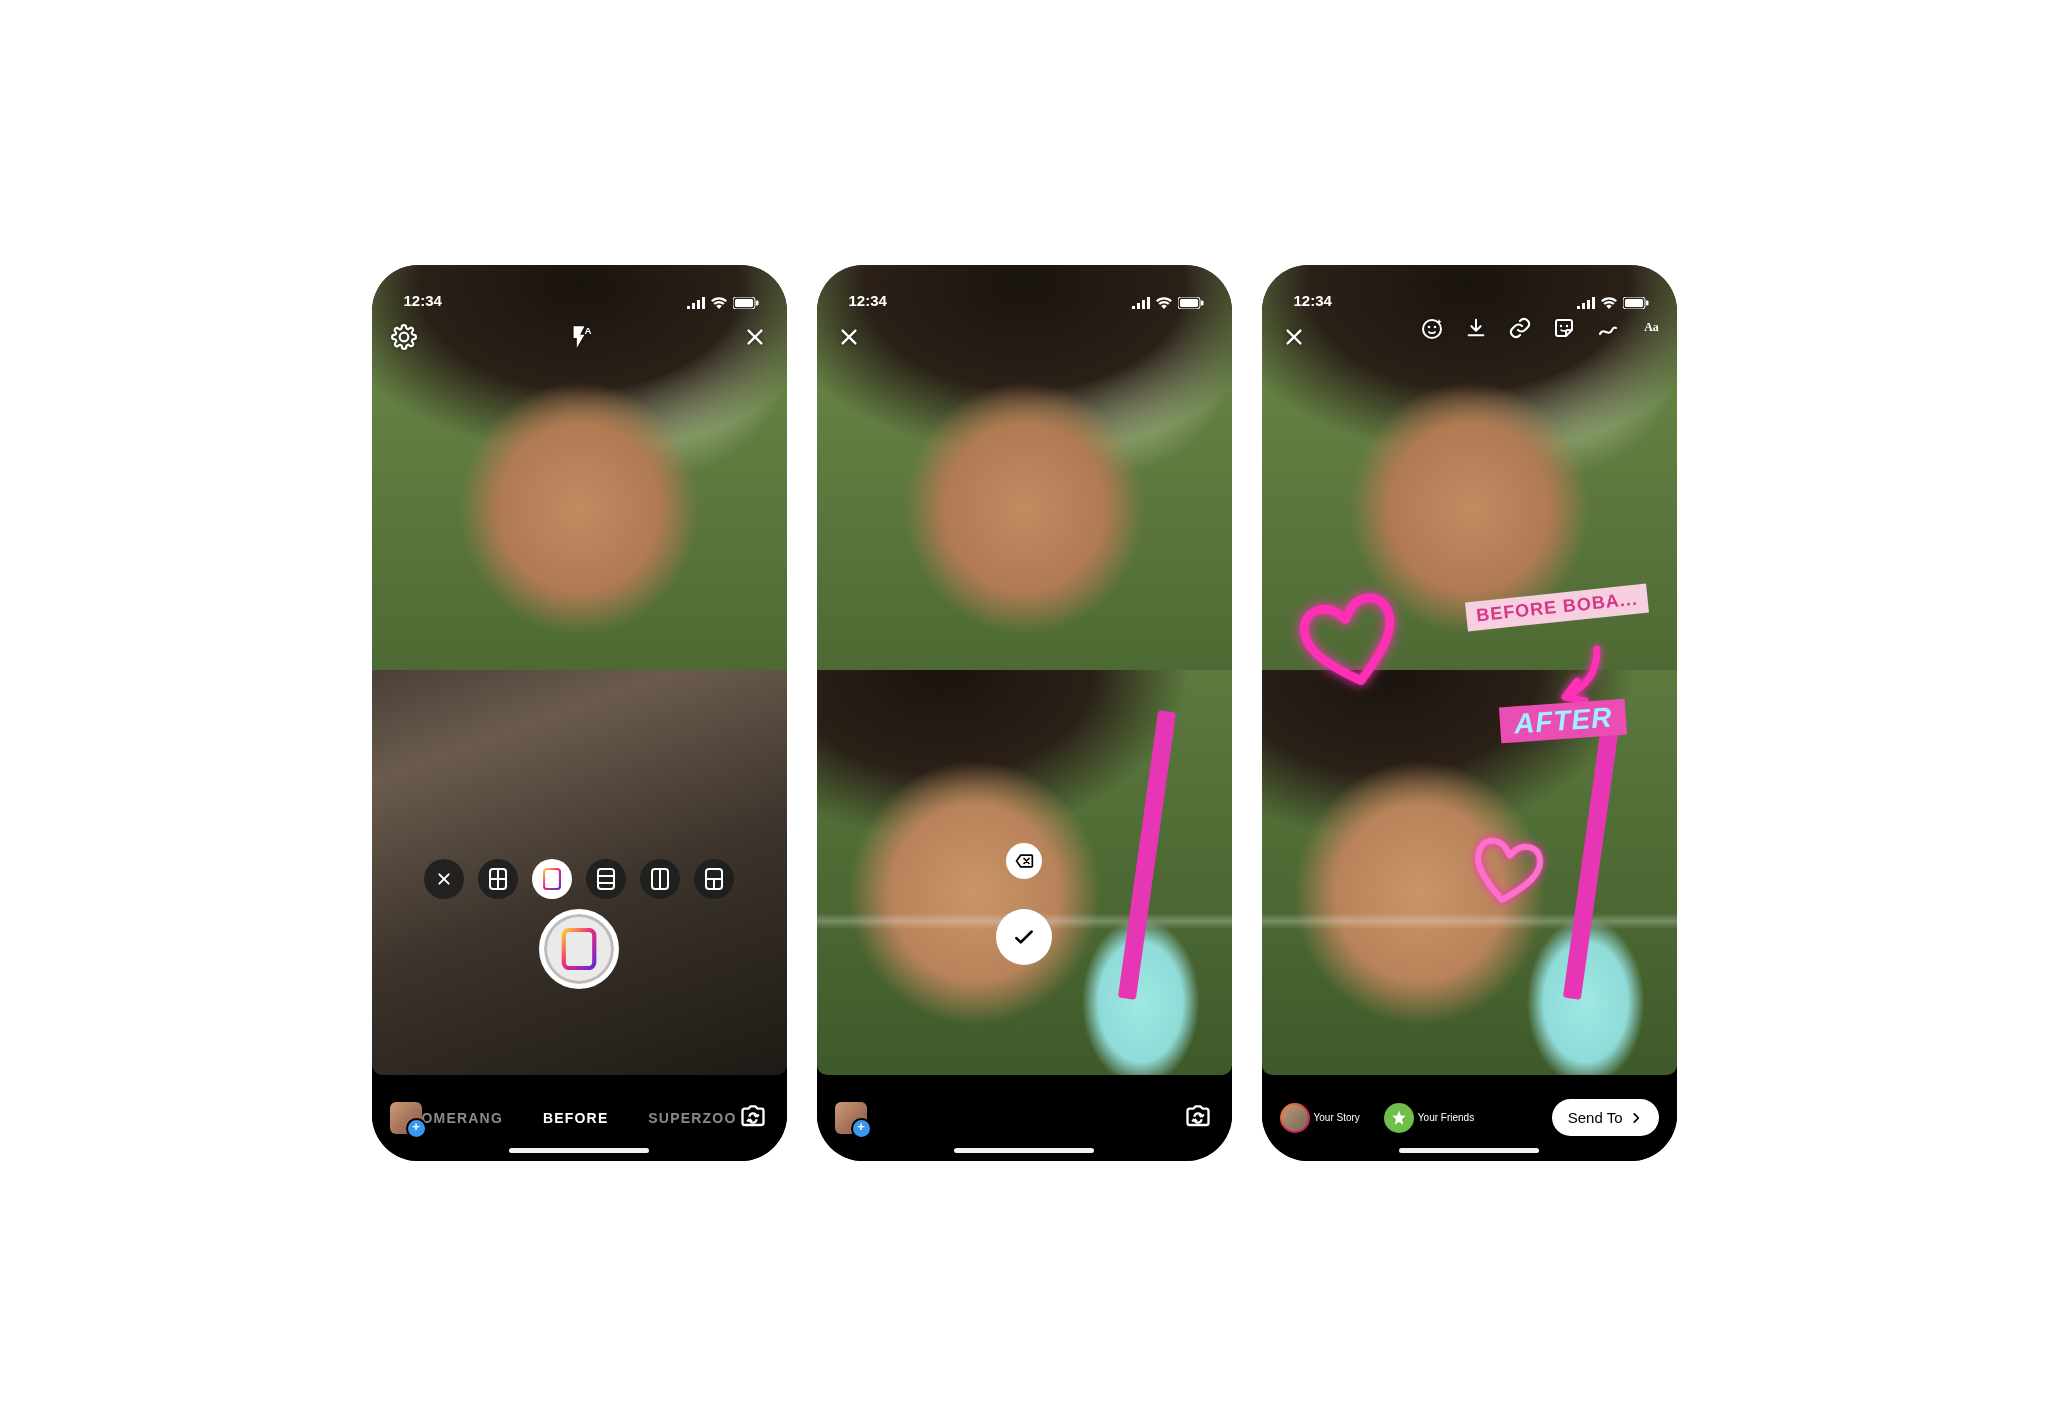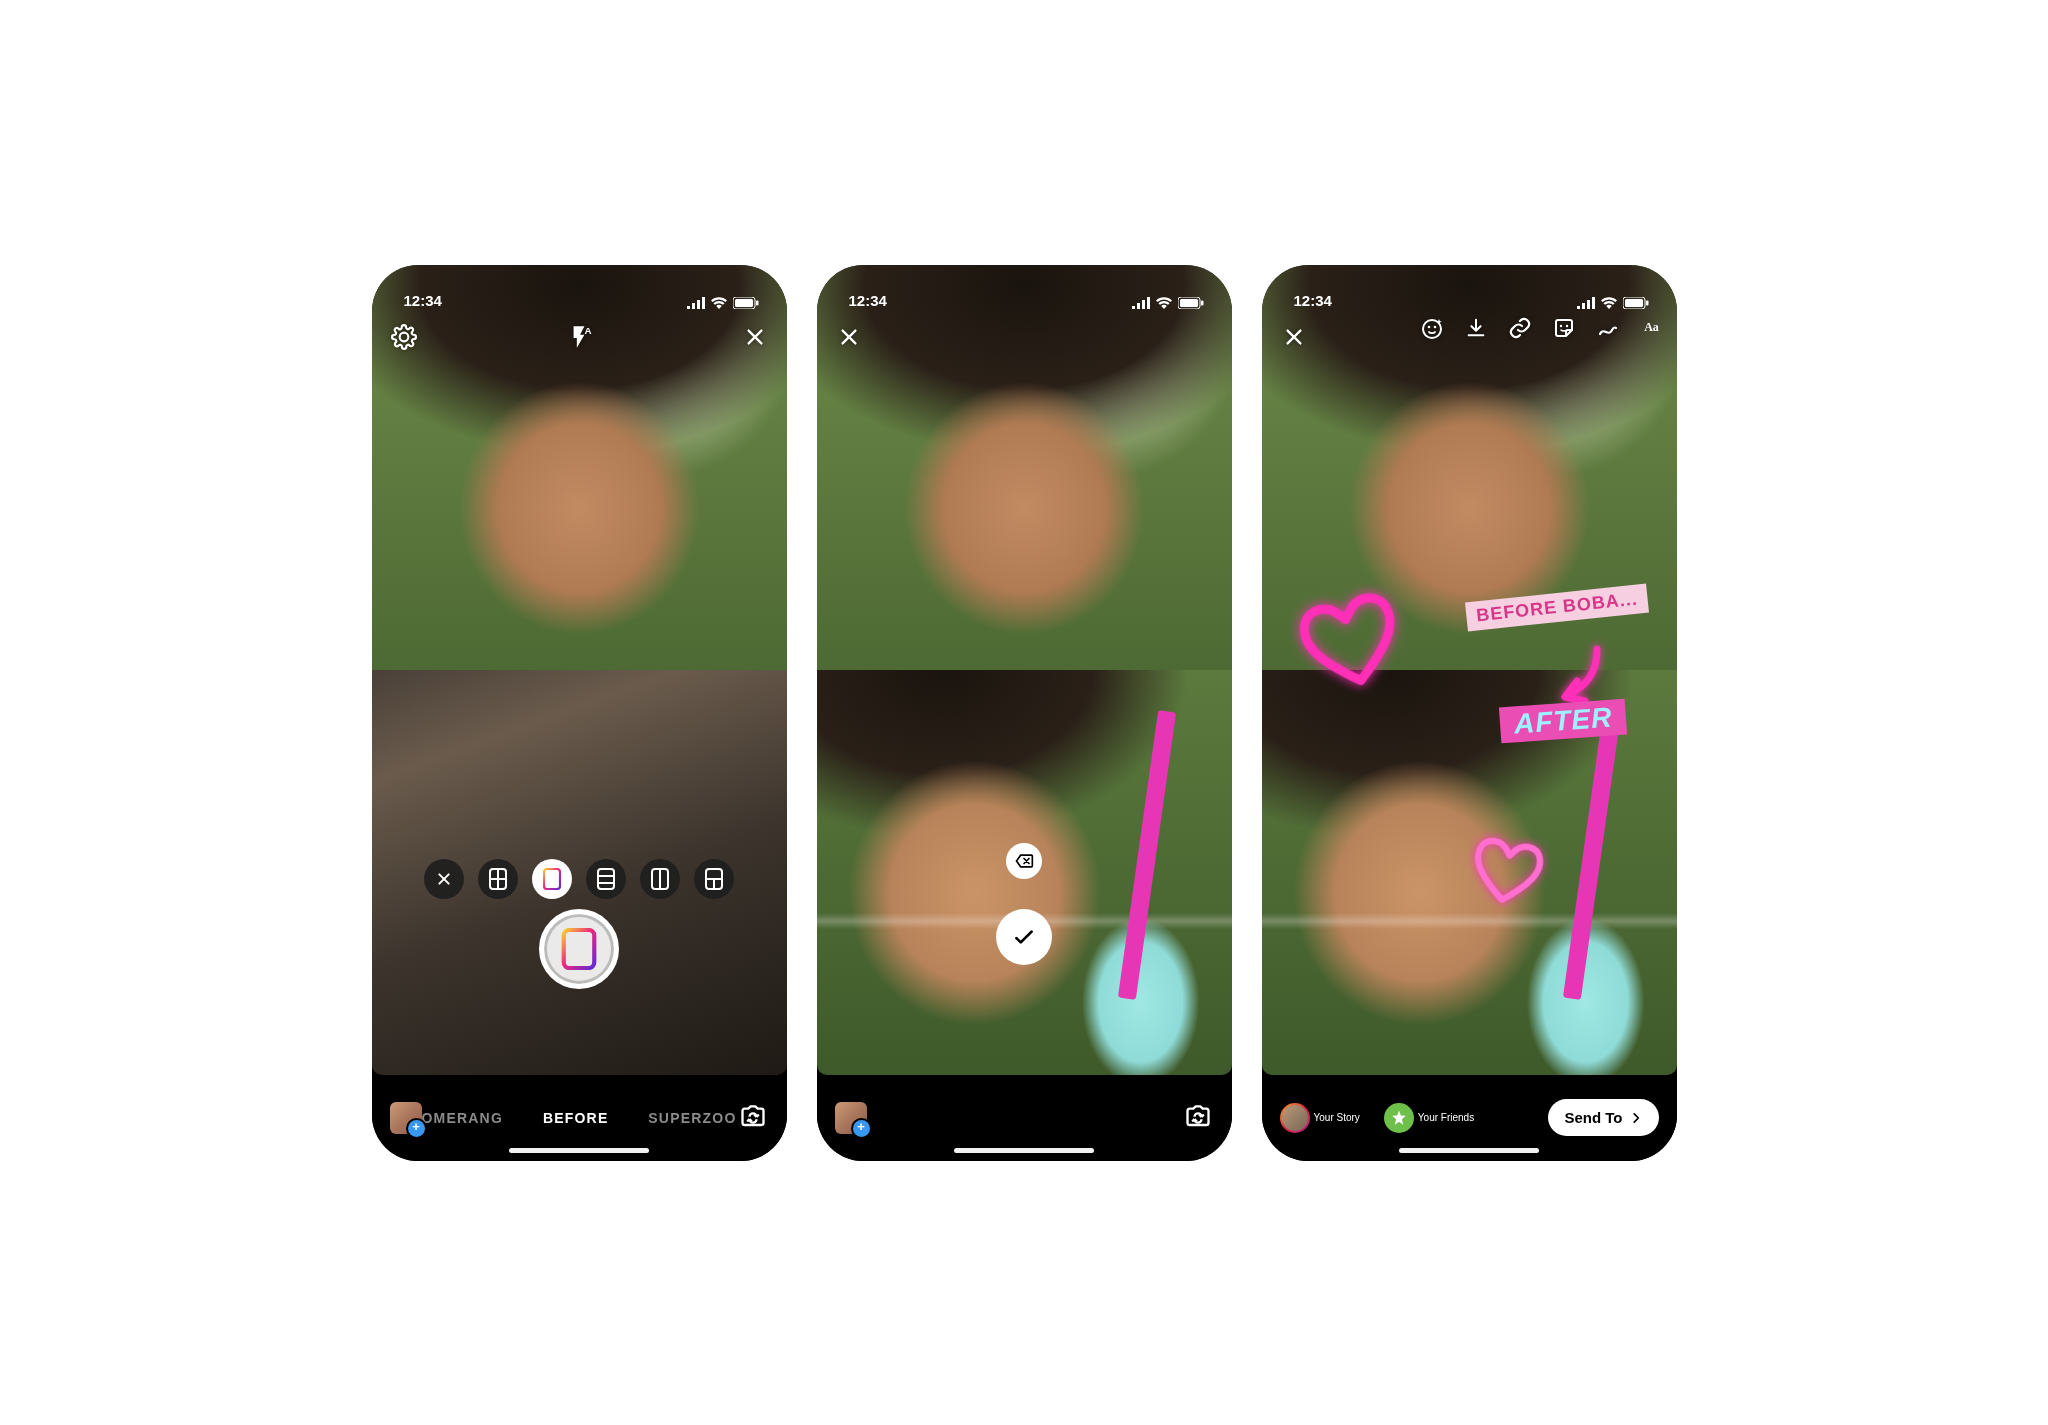--- a/index.html
+++ b/index.html
@@ -127,21 +127,21 @@
 
   .s3 .share-bar { gap:24px; }
   .share-opt { display:flex; align-items:center; gap:4px; font-size:10px; cursor:pointer; }
   .avatar-circ { width:30px; height:30px; border-radius:50%; }
   .avatar-circ.story { background: linear-gradient(135deg,#f09433,#e6683c,#dc2743,#cc2366,#bc1888); padding:2px; }
   .avatar-circ.story > div { width:100%; height:100%; border-radius:50%; background:linear-gradient(135deg,#b97,#765); }
   .avatar-circ.cf { background:#6fbf4b; display:flex; align-items:center; justify-content:center; }
   .send-to {
     margin-left:auto; background:#fff; color:#000;
     border-radius:22px; padding:10px 16px; display:flex; align-items:center; gap:6px;
-    font-weight:700; font-size:15px; cursor:pointer;
+    font-weight:400; font-size:15px; cursor:pointer;
   }
 
   
   .sticker-before {
     position:absolute; top: 328px; right: 28px; z-index:18;
     background:#f6cfe0; color:#d73688; font-weight:800;
     font-size:18px; padding:4px 10px; letter-spacing:1px;
     transform: rotate(-6deg);
   }
   .sticker-after {

